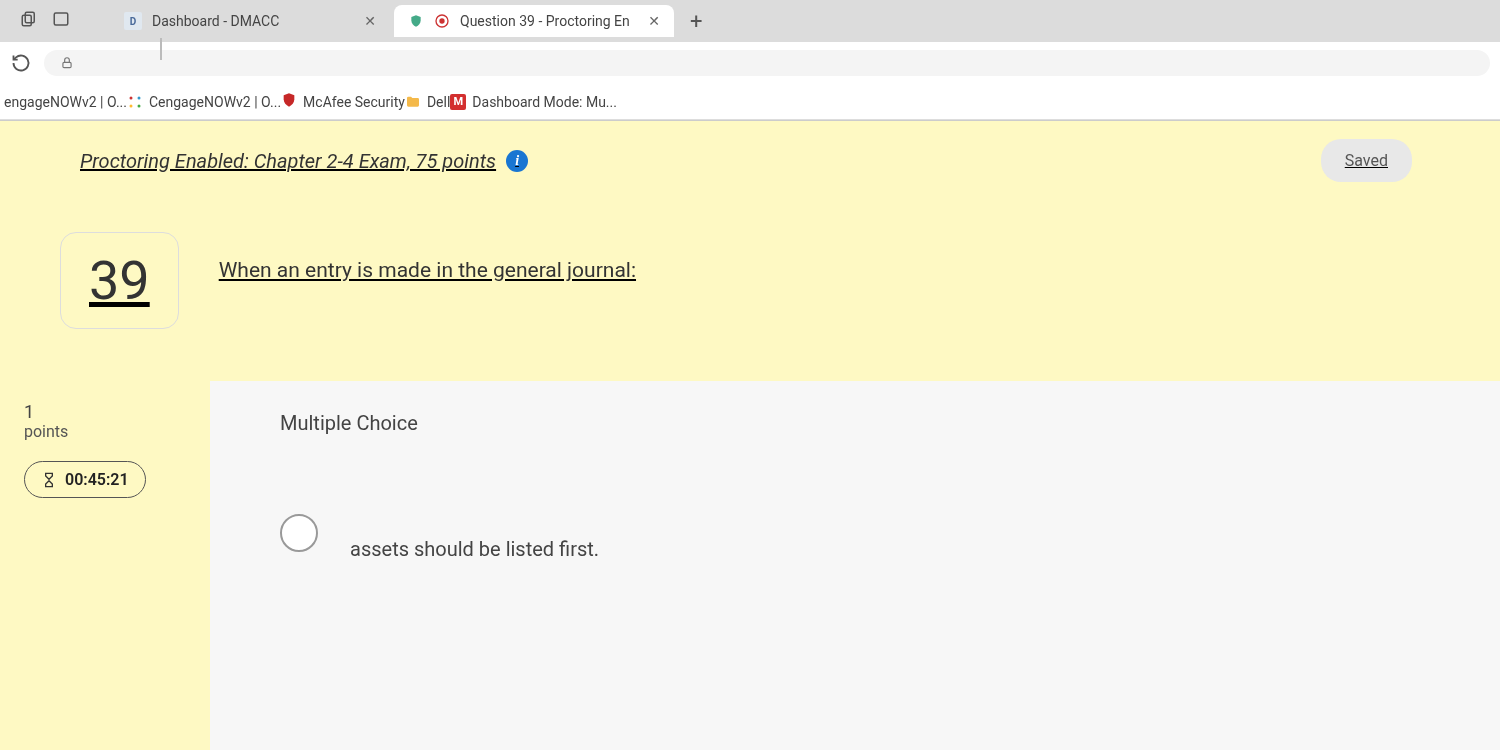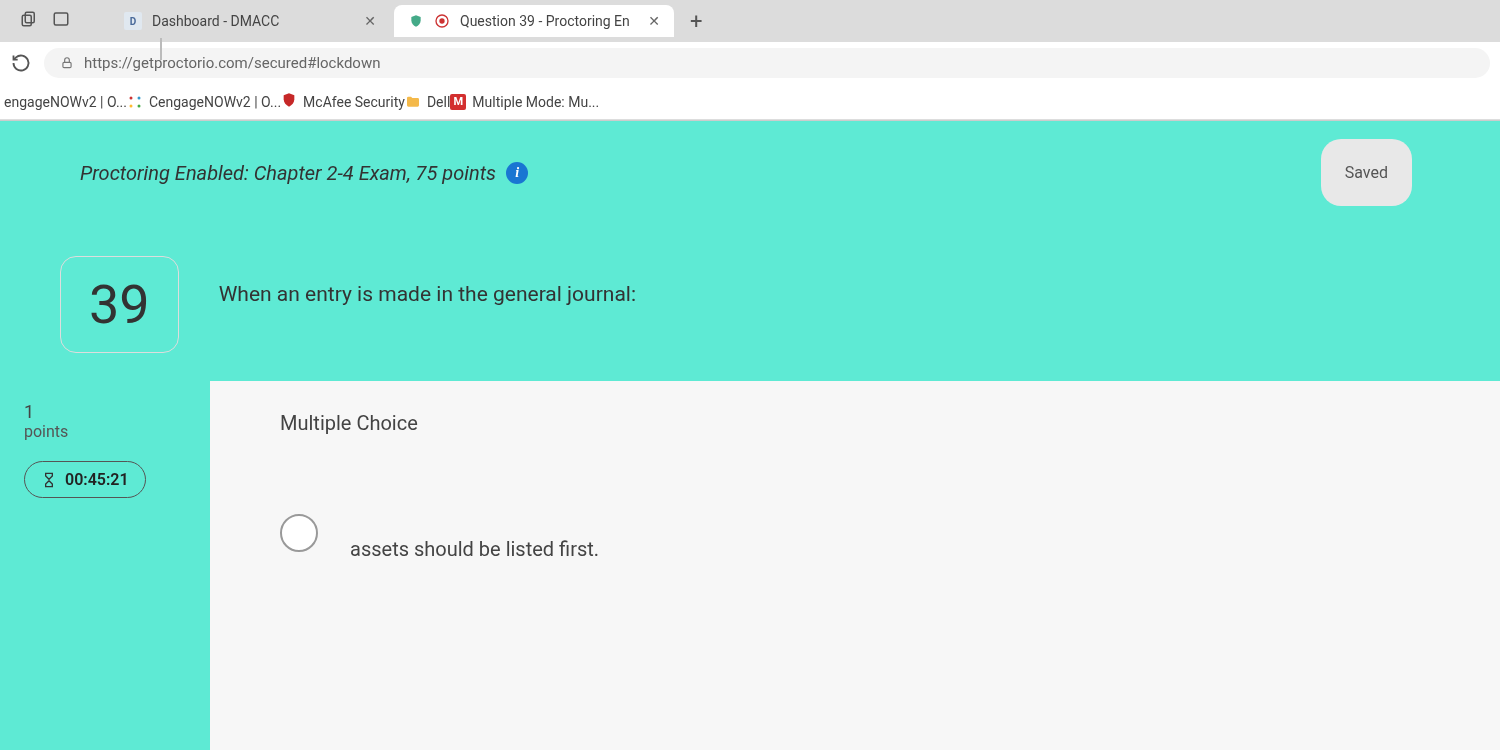--- a/index.html
+++ b/index.html
@@ -16,25 +16,25 @@
 
 .addr-bar { display: flex; align-items: center; height: 42px; padding: 4px 10px; gap: 12px; background: #fff; }
 .reload { width: 22px; height: 22px; display: flex; align-items: center; justify-content: center; color: #555; }
 .url-box { flex: 1; display: flex; align-items: center; gap: 10px; background: #f4f4f4; border-radius: 20px; padding: 6px 16px; color: #666; font-size: 15px; }
 .lock-icon { width: 14px; height: 14px; }
 
 .bookmarks { display: flex; align-items: center; height: 36px; padding: 0 4px; background: #fff; border-bottom: 1px solid #ddd; font-size: 14px; color: #444; }
 .bookmark { display: flex; align-items: center; gap: 6px; }
 .bm-icon { width: 16px; height: 16px; display: inline-flex; align-items: center; justify-content: center; border-radius: 2px; font-size: 11px; font-weight: bold; color: #fff; }
 
-.page { background: #5eead4; height: calc(750px - 42px - 42px - 36px); position: relative; }
+.page { background: #fef9c3; height: calc(750px - 42px - 42px - 36px); position: relative; text-decoration: underline; }
 .page-header { display: flex; align-items: center; padding: 18px 28px 10px 80px; }
 .proctoring-title { font-size: 20px; color: #333; font-style: italic; display: flex; align-items: center; gap: 10px; }
 .info-badge { width: 22px; height: 22px; border-radius: 50%; background: #1976d2; color: #fff; display: inline-flex; align-items: center; justify-content: center; font-style: italic; font-weight: bold; font-size: 14px; font-family: Georgia, serif; }
-.saved-pill { margin-left: auto; margin-right: 60px; background: #e8e8e8; color: #555; padding: 24px 24px; border-radius: 20px; font-size: 16px; }
+.saved-pill { margin-left: auto; margin-right: 60px; background: #e8e8e8; color: #555; padding: 12px 24px; border-radius: 20px; font-size: 16px; }
 
 .content-row { display: flex; padding: 40px 24px 0 60px; align-items: flex-start; }
 .question-num-box { border: 1px solid #ddd; border-radius: 16px; padding: 16px 28px; margin-right: 40px; }
 .question-num { font-size: 54px; color: #333; font-weight: 400; }
 .question-text { font-size: 21px; color: #333; padding-top: 26px; }
 
 .side-meta { position: absolute; left: 24px; top: 280px; text-align: left; }
 .points-num { font-size: 18px; color: #444; }
 .points-label { font-size: 16px; color: #555; }
 .timer-pill { margin-top: 20px; border: 1.5px solid #555; border-radius: 22px; padding: 8px 16px; display: flex; align-items: center; gap: 8px; font-size: 16px; font-weight: 600; color: #222; }
@@ -97,21 +97,20 @@
           <path d="M3 3v5h5"></path>
         </svg>
     </span>
     <div class="url-box">
       <span class="lock-icon">
         <svg width="14" height="14" viewBox="0 0 24 24" fill="none" stroke="#777" stroke-width="2">
             <rect x="5" y="11" width="14" height="9" rx="2"></rect>
             <path d="M8 11V7a4 4 0 0 1 8 0v4"></path>
           </svg>
       </span>
-      <span>https://getproctorio.com/secured#lockdown</span>
     </div>
   </div>
 
   <div class="bookmarks">
     <div class="bookmark">
       <span>engageNOWv2 | O...</span>
     </div>
     <div class="bookmark">
       <span class="bm-icon" style="background:transparent;">
         <svg width="16" height="16" viewBox="0 0 16 16">
@@ -134,21 +133,21 @@
     <div class="bookmark">
       <span class="bm-icon" style="background:transparent;">
         <svg width="16" height="16" viewBox="0 0 24 24" fill="#f4b94a">
             <path d="M3 6a2 2 0 0 1 2-2h4l2 2h8a2 2 0 0 1 2 2v9a2 2 0 0 1-2 2H5a2 2 0 0 1-2-2V6z"></path>
           </svg>
       </span>
       <span>Dell</span>
     </div>
     <div class="bookmark">
       <span class="bm-icon" style="background:#d32f2f;">M</span>
-      <span>Multiple Mode: Mu...</span>
+      <span>Dashboard Mode: Mu...</span>
     </div>
   </div>
 </div>
 
 <div class="page">
   <div class="page-header">
     <div class="proctoring-title">
       <span>Proctoring Enabled: Chapter 2-4 Exam, 75 points</span>
       <span class="info-badge">i</span>
     </div>

